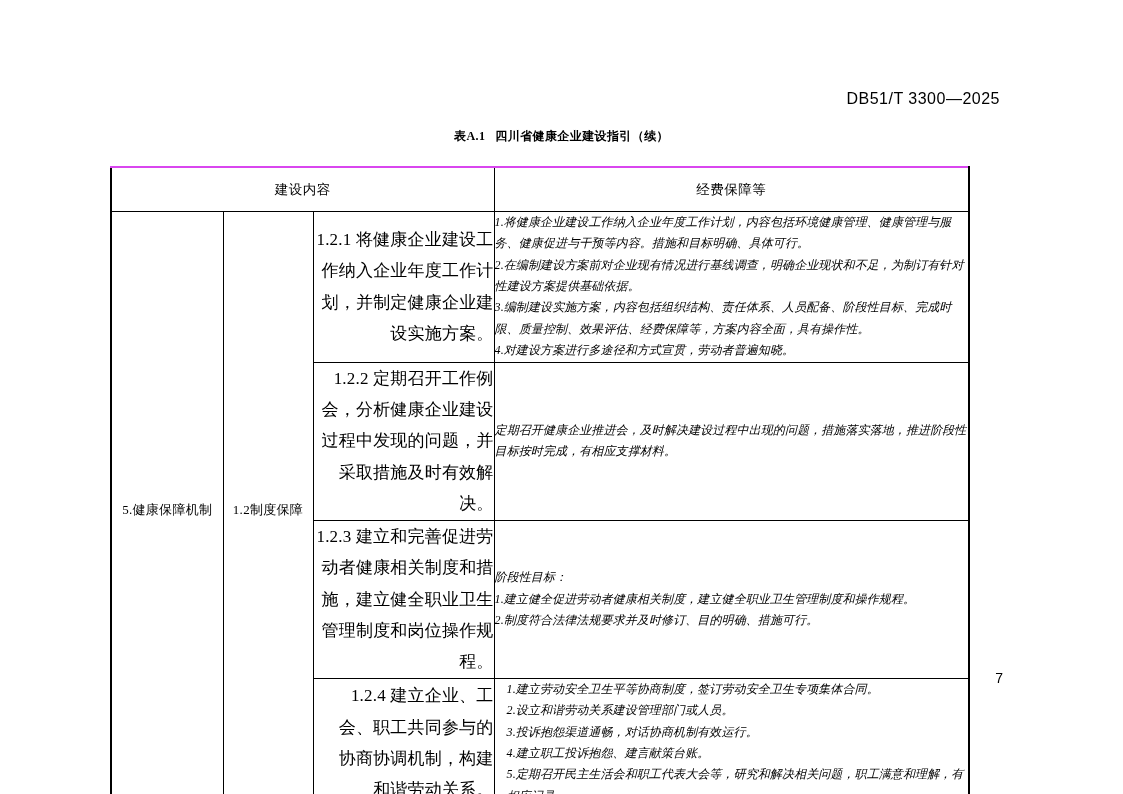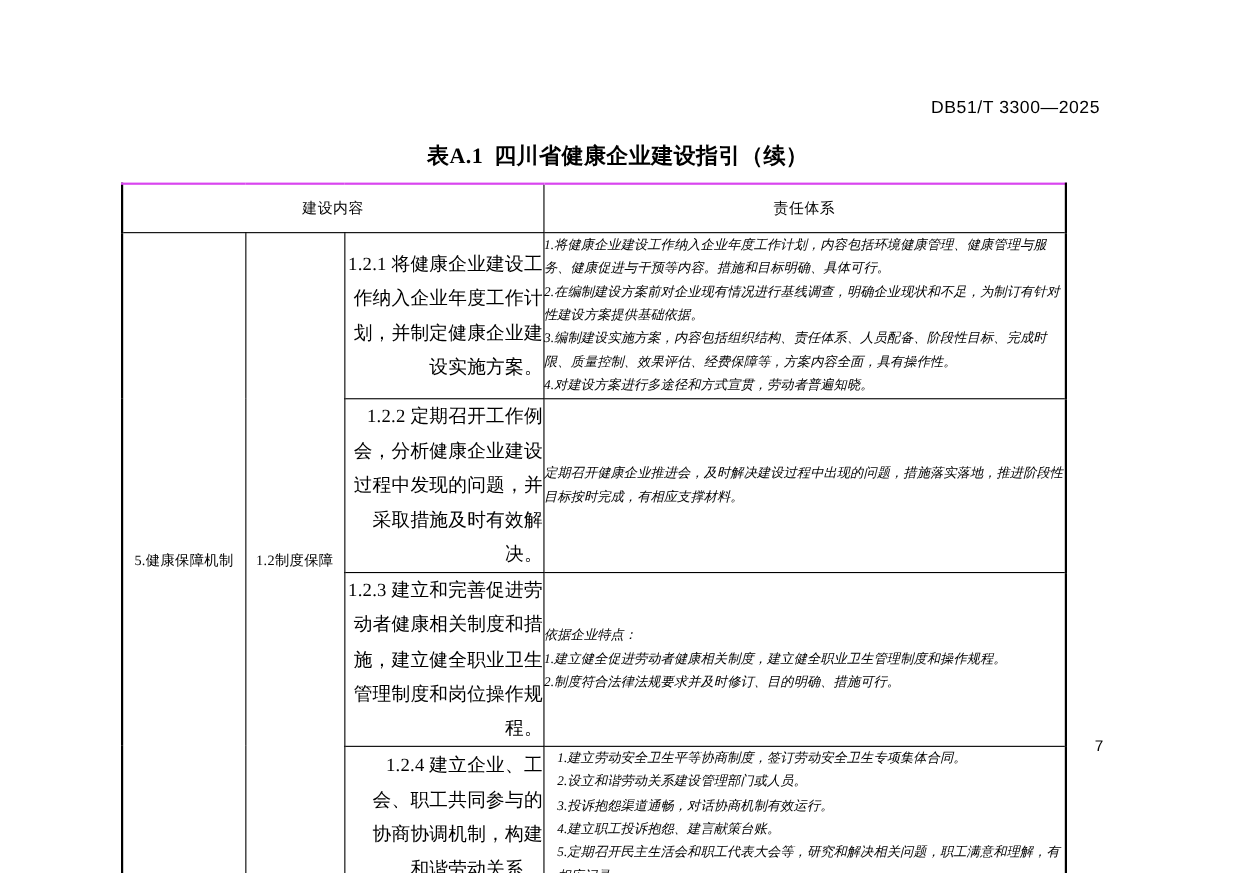--- a/index.html
+++ b/index.html
@@ -33,21 +33,21 @@
     letter-spacing: 0.5px;
     white-space: nowrap;
   }
 
   .table-title {
     position: absolute;
     left: 0;
     right: 0;
     top: 128px;
     text-align: center;
-    font-size: 20px;
+    font-size: 12px;
     font-weight: bold;
     letter-spacing: 0.4px;
   }
   .table-title .tt-num { margin-right: 10px; }
 
   .doc-table {
     position: absolute;
     left: 110px;
     top: 166px;
     width: 858px;
@@ -127,21 +127,21 @@
   <table class="doc-table">
     <colgroup>
       <col style="width:112px">
       <col style="width:90px">
       <col style="width:181px">
       <col style="width:475px">
     </colgroup>
     <tbody>
       <tr>
         <th class="hdr-cell outer-top outer-left" colspan="3">建设内容</th>
-        <th class="hdr-cell outer-top outer-right">责任体系</th>
+        <th class="hdr-cell outer-top outer-right">经费保障等</th>
       </tr>
 
       <tr>
         <td class="cat-cell outer-left" rowspan="4">5.健康保障机制</td>
         <td class="cat-cell" rowspan="4">1.2制度保障</td>
         <td class="content-cell">1.2.1 将健康企业建设工作纳入企业年度工作计划，并制定健康企业建设实施方案。</td>
         <td class="guide-cell top-align outer-right">
           <span class="guide-line">1.将健康企业建设工作纳入企业年度工作计划，内容包括环境健康管理、健康管理与服务、健康促进与干预等内容。措施和目标明确、具体可行。</span>
           <span class="guide-line">2.在编制建设方案前对企业现有情况进行基线调查，明确企业现状和不足，为制订有针对性建设方案提供基础依据。</span>
           <span class="guide-line">3.编制建设实施方案，内容包括组织结构、责任体系、人员配备、阶段性目标、完成时限、质量控制、效果评估、经费保障等，方案内容全面，具有操作性。</span>
@@ -152,21 +152,21 @@
       <tr>
         <td class="content-cell">1.2.2 定期召开工作例会，分析健康企业建设过程中发现的问题，并采取措施及时有效解决。</td>
         <td class="guide-cell outer-right">
           <span class="guide-line">定期召开健康企业推进会，及时解决建设过程中出现的问题，措施落实落地，推进阶段性目标按时完成，有相应支撑材料。</span>
         </td>
       </tr>
 
       <tr>
         <td class="content-cell">1.2.3 建立和完善促进劳动者健康相关制度和措施，建立健全职业卫生管理制度和岗位操作规程。</td>
         <td class="guide-cell outer-right">
-          <span class="guide-lead">依据企业特点：</span>
+          <span class="guide-lead">阶段性目标：</span>
           <span class="guide-line">1.建立健全促进劳动者健康相关制度，建立健全职业卫生管理制度和操作规程。</span>
           <span class="guide-line">2.制度符合法律法规要求并及时修订、目的明确、措施可行。</span>
         </td>
       </tr>
 
       <tr>
         <td class="content-cell outer-bottom">1.2.4 建立企业、工会、职工共同参与的协商协调机制，构建和谐劳动关系。</td>
         <td class="guide-cell top-align outer-right outer-bottom">
           <span class="guide-line">1.建立劳动安全卫生平等协商制度，签订劳动安全卫生专项集体合同。</span>
           <span class="guide-line">2.设立和谐劳动关系建设管理部门或人员。</span>

